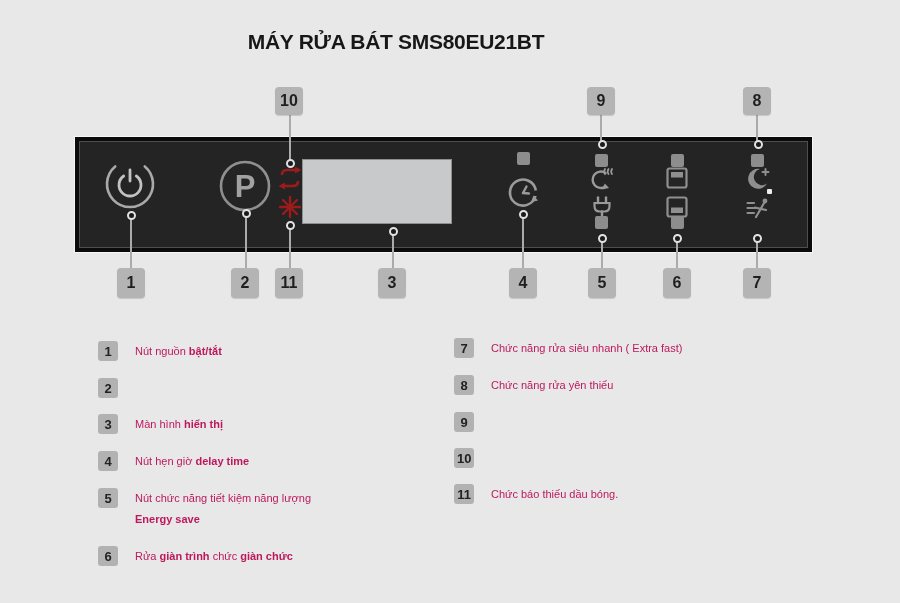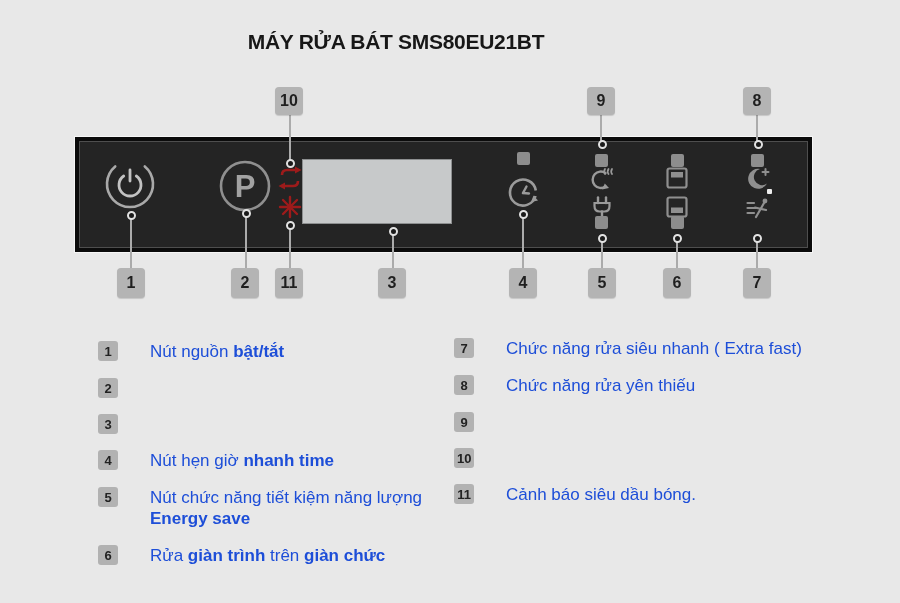--- a/index.html
+++ b/index.html
@@ -64,21 +64,21 @@
 
   
   .legend-col{position:absolute;display:flex;flex-direction:column;}
   .legend-row{display:flex;align-items:flex-start;margin-bottom:16px;}
   .lbadge{
     flex:none;min-width:20px;height:20px;padding:0 3px;box-sizing:border-box;
     background:#b2b2b2;border-radius:3px;margin-right:17px;
     display:flex;align-items:center;justify-content:center;
     font-weight:700;font-size:13px;color:#222;
   }
-  .ltext{font-size:17px;line-height:21px;color:#1d4ed8;margin-left:15px;}
+  .ltext{font-size:11px;line-height:21px;color:#be185d;}
   .ltext b{font-weight:700;}
 
   svg{display:block;}
 </style>
 </head>
 <body>
 
 <div class="stage">
 
   <div class="title">MÁY RỬA BÁT SMS80EU21BT</div>
@@ -208,48 +208,49 @@
   <div class="legend-col" id="legend-left" style="left:98px;top:341px;width:350px;">
       <div class="legend-row">
         <span class="lbadge">1</span>
         <div class="ltext"><span>Nút nguồn </span><b>bật/tắt</b></div>
       </div>
       <div class="legend-row">
         <span class="lbadge">2</span>
       </div>
       <div class="legend-row">
         <span class="lbadge">3</span>
+        <div class="ltext"><span>Màn hình </span><b>hiển thị</b></div>
       </div>
       <div class="legend-row">
         <span class="lbadge">4</span>
-        <div class="ltext"><span>Nút hẹn giờ </span><b>nhanh time</b></div>
+        <div class="ltext"><span>Nút hẹn giờ </span><b>delay time</b></div>
       </div>
       <div class="legend-row">
         <span class="lbadge">5</span>
         <div class="ltext"><span>Nút chức năng tiết kiệm năng lượng</span><br><b>Energy save</b></div>
       </div>
       <div class="legend-row">
         <span class="lbadge">6</span>
-        <div class="ltext"><span>Rửa </span><b>giàn trình</b><span> trên </span><b>giàn chức</b></div>
+        <div class="ltext"><span>Rửa </span><b>giàn trình</b><span> chức </span><b>giàn chức</b></div>
       </div>
     </div>
   <div class="legend-col" id="legend-right" style="left:454px;top:338px;width:410px;">
       <div class="legend-row">
         <span class="lbadge">7</span>
         <div class="ltext"><span>Chức năng rửa siêu nhanh ( Extra fast)</span></div>
       </div>
       <div class="legend-row">
         <span class="lbadge">8</span>
         <div class="ltext"><span>Chức năng rửa yên thiếu</span></div>
       </div>
       <div class="legend-row">
         <span class="lbadge">9</span>
       </div>
       <div class="legend-row">
         <span class="lbadge">10</span>
       </div>
       <div class="legend-row">
         <span class="lbadge">11</span>
-        <div class="ltext"><span>Cảnh báo siêu dầu bóng.</span></div>
+        <div class="ltext"><span>Chức báo thiếu dầu bóng.</span></div>
       </div>
     </div>
 
 </div>
 
 </body></html>

